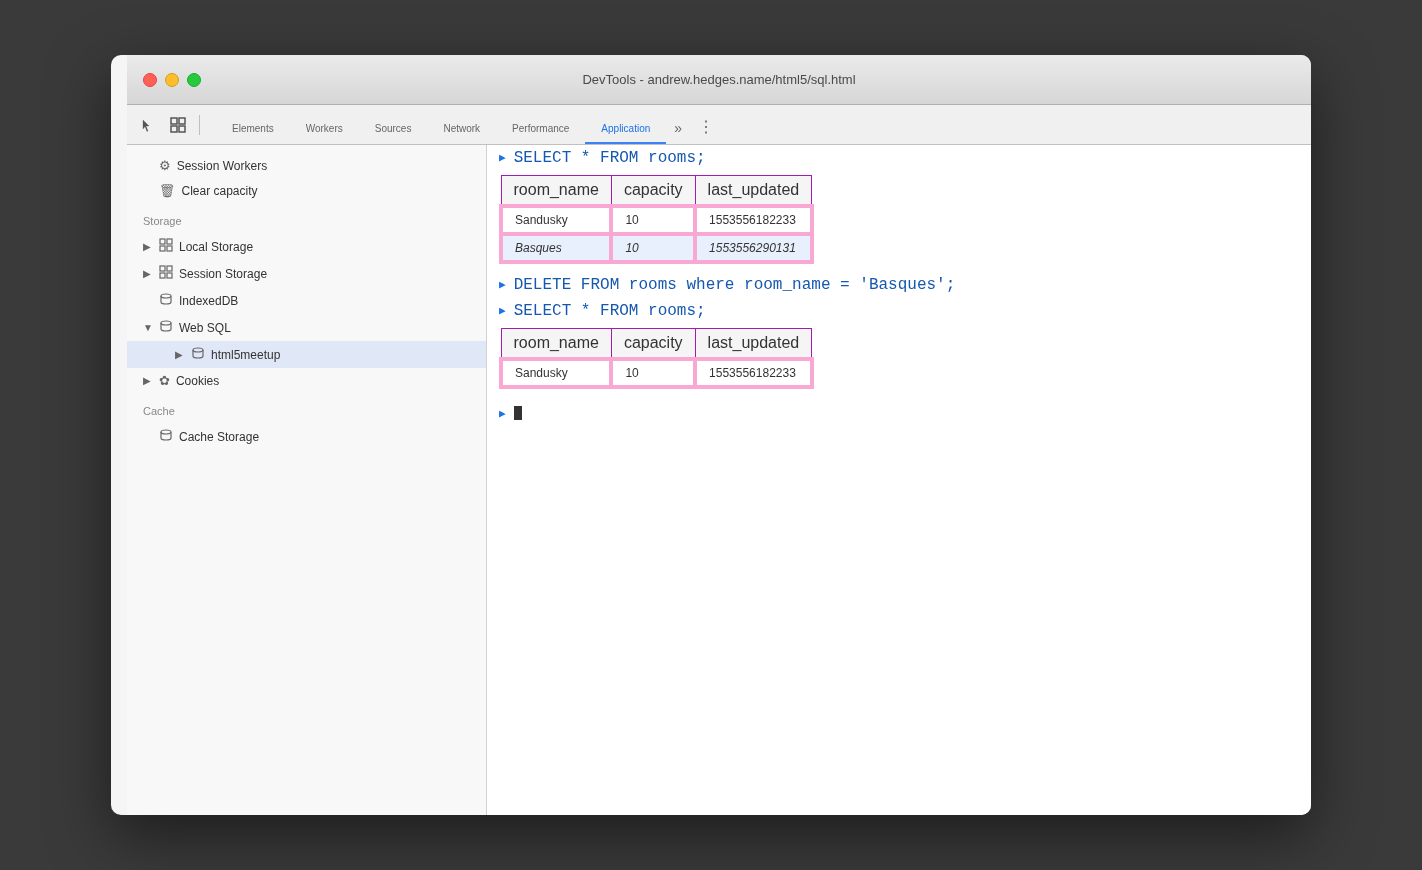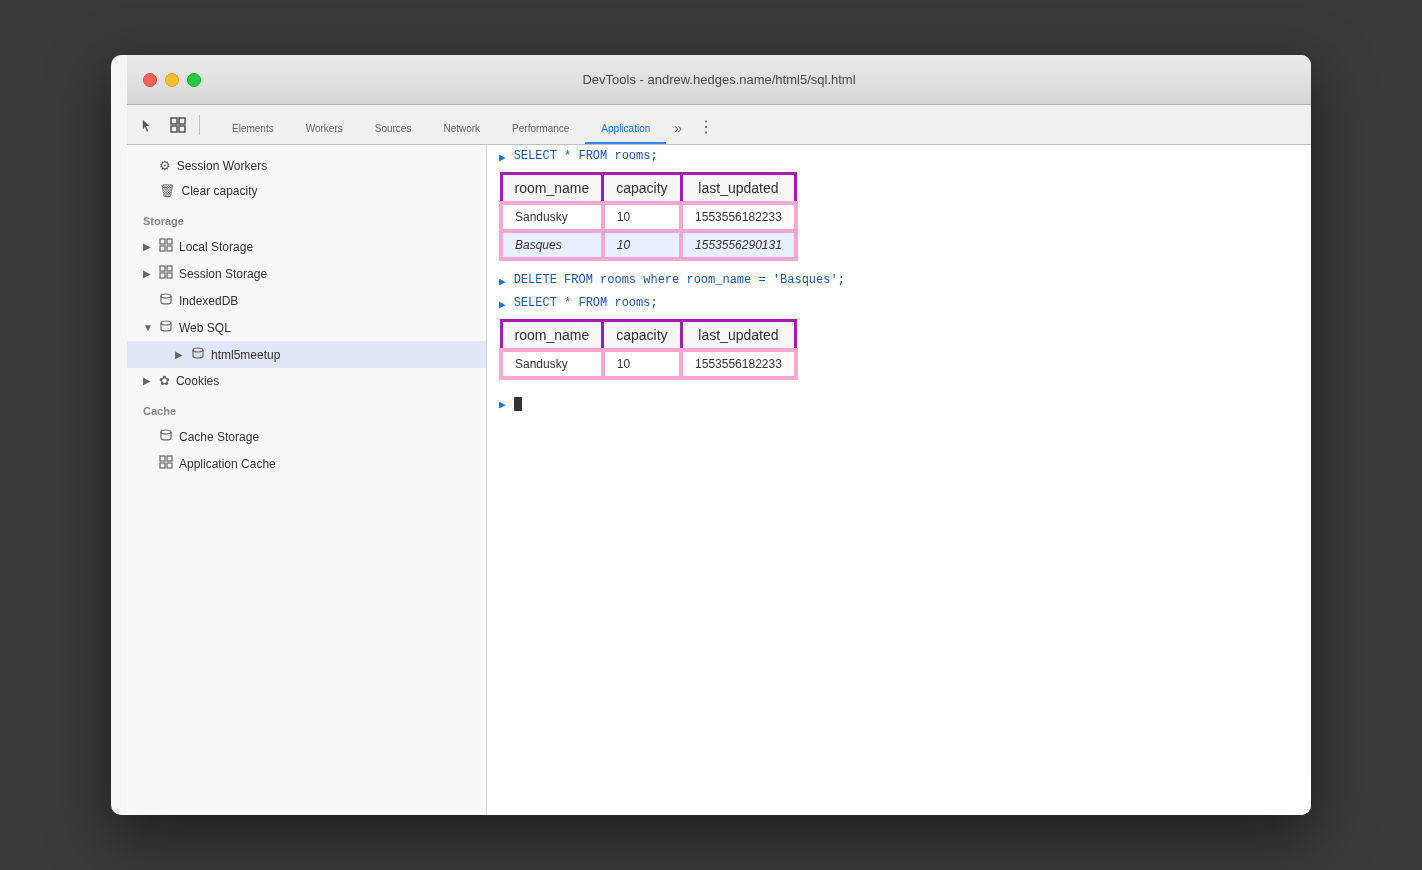--- a/index.html
+++ b/index.html
@@ -128,21 +128,21 @@
     .sidebar {
       width: 360px;
       flex-shrink: 0;
       background: #f8f8f8;
       border-right: 1px solid #d0d0d0;
       overflow-y: auto;
       padding: 8px 0;
     }
     .sidebar-section-label {
       font-size: 11px;
-      font-weight: 700;
+      font-weight: 400;
       color: #888;
       padding: 12px 16px 6px 16px;
       text-transform: none;
     }
     .sidebar-item {
       display: flex;
       align-items: center;
       padding: 5px 16px 5px 16px;
       font-size: 12px;
       color: #333;
@@ -179,35 +179,35 @@
     .sql-arrow {
       color: #1a73e8;
       margin-right: 8px;
       font-size: 11px;
       margin-top: 2px;
       cursor: pointer;
     }
     .sql-code {
       color: #1558b0;
       font-family: 'Courier New', Courier, monospace;
-      font-size: 12px;
+      font-size: 16px;
     }
     .sql-table {
       margin: 4px 12px 8px 12px;
       border-collapse: collapse;
       border: 1px solid #d0d0d0;
     }
     .sql-table th {
       background: #f5f5f5;
-      border: 3px solid #a21caf;
+      border: 1px solid #a21caf;
       padding: 5px 12px;
-      font-size: 14px;
+      font-size: 16px;
       font-weight: 500;
       color: #333;
-      text-align: center;
+      text-align: right;
       font-family: -apple-system, BlinkMacSystemFont, sans-serif;
     }
     .sql-table td {
       border: 4px solid #f9a8d4;
       padding: 5px 12px;
       font-size: 12px;
       color: #333;
       font-family: -apple-system, BlinkMacSystemFont, sans-serif;
     }
     .sql-table tr.selected td {
@@ -355,32 +355,20 @@
 
       <div class="sidebar-item">
         <span class="arrow"></span>
         <span class="item-icon">
           <svg width="14" height="14" viewBox="0 0 14 14">
             <ellipse cx="7" cy="4" rx="5" ry="2" stroke="#666" stroke-width="1.2" fill="none"></ellipse>
             <path d="M2 4 v6 a5 2 0 0 0 10 0 V4" stroke="#666" stroke-width="1.2" fill="none"></path>
           </svg>
         </span>
         <span>Cache Storage</span>
-      </div>
-      <div class="sidebar-item">
-        <span class="arrow"></span>
-        <span class="item-icon">
-          <svg width="14" height="14" viewBox="0 0 14 14" fill="none">
-            <rect x="1" y="1" width="5" height="5" stroke="#666" stroke-width="1.2" fill="none"></rect>
-            <rect x="8" y="1" width="5" height="5" stroke="#666" stroke-width="1.2" fill="none"></rect>
-            <rect x="1" y="8" width="5" height="5" stroke="#666" stroke-width="1.2" fill="none"></rect>
-            <rect x="8" y="8" width="5" height="5" stroke="#666" stroke-width="1.2" fill="none"></rect>
-          </svg>
-        </span>
-        <span>Application Cache</span>
       </div>
 
     </div>
 
     <div class="sql-panel">
 
       <div class="sql-query-line">
         <span class="sql-arrow">▶</span>
         <span class="sql-code">SELECT * FROM rooms;</span>
       </div>

